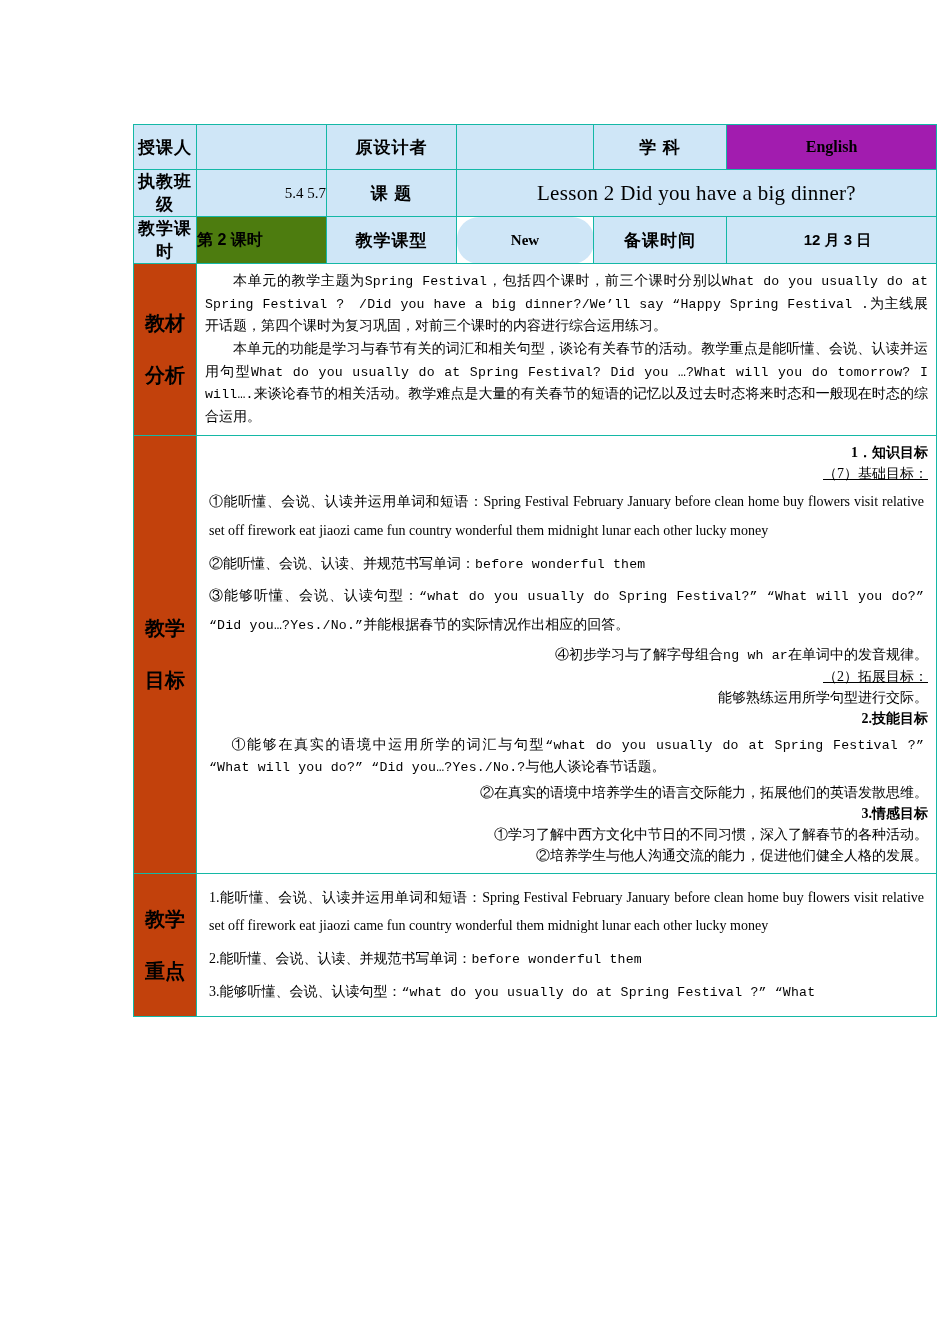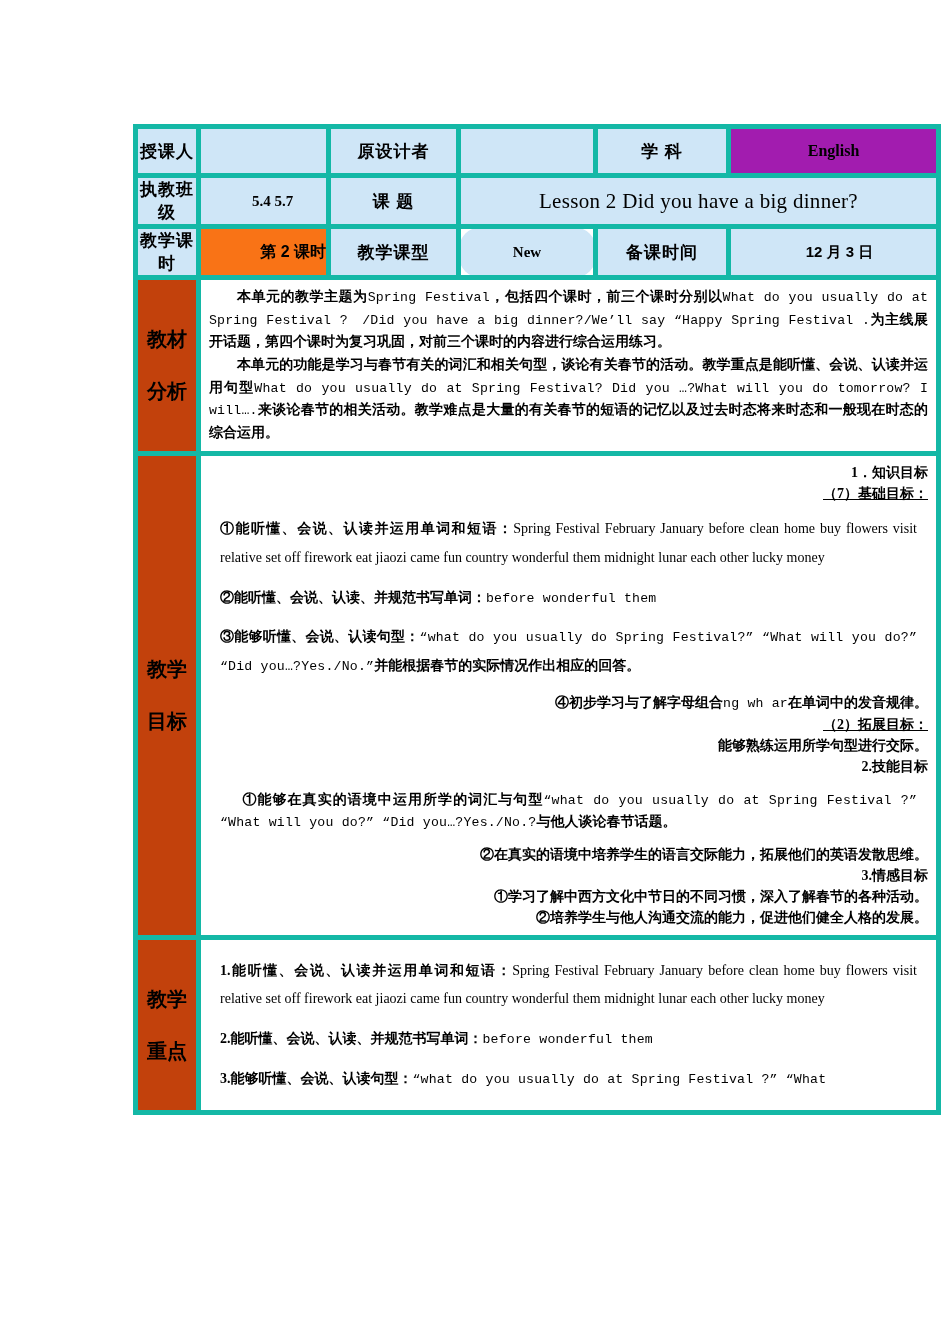--- a/index.html
+++ b/index.html
@@ -22,21 +22,21 @@
   }
   table.lesson-table {
     position: absolute;
     left: 133px;
     top: 124px;
     width: 803px;
     border-collapse: collapse;
     table-layout: fixed;
   }
   table.lesson-table td {
-    border: 5px solid #14b8a6;
+    border: 1px solid #14b8a6;
     padding: 0;
     vertical-align: middle;
   }
   
   .hdr {
     background: #cfe6f7;
     text-align: center;
     font-family: "Liberation Sans", sans-serif;
     font-weight: bold;
     font-size: 17px;
@@ -55,29 +55,29 @@
   }
   .title-cell {
     background: #cfe6f7;
     text-align: center;
     font-family: Liberation Serif, serif;
     font-size: 21px;
     letter-spacing: 0.3px;
   }
   .cls-cell {
     background: #cfe6f7;
-    text-align: center;
+    text-align: right;
     padding-left: 18px !important;
     font-family: "Liberation Serif", serif;
-    font-weight: bold;
+    font-weight: normal;
     font-size: 15px;
   }
   .period-cell {
-    background: #f97316;
-    text-align: right;
+    background: #4d7c0f;
+    text-align: left;
     font-family: "Liberation Sans", sans-serif;
     font-weight: bold;
     font-size: 16px;
   }
   .date-cell {
     background: #cfe6f7;
     text-align: center;
     padding-left: 12px !important;
     font-family: "Liberation Sans", sans-serif;
     font-weight: bold;
@@ -104,35 +104,35 @@
   }
   .rowlabel span { display: block; }
   
   .body-cell {
     background: #ffffff;
     vertical-align: top;
     padding: 6px 8px 6px 8px !important;
     font-size: 14px;
     line-height: 1.52;
   }
-  .cn { font-family: "Liberation Serif", serif; font-weight: bold; }
+  .cn { font-family: "Liberation Serif", serif; }
   .mono {
     font-family: "Liberation Mono", monospace;
     font-size: 13.2px;
     letter-spacing: 0.2px;
   }
   .ser { font-family: "Liberation Serif", serif; }
   p.just {
     margin: 0;
     text-align: justify;
     text-justify: inter-character;
     text-indent: 2em;
   }
   p.flat {
-    margin: 11px;
+    margin: 4px;
     text-align: justify;
   }
   p.flat-ni { margin: 0; text-align: right; }
   .sp-loose { line-height: 2.05; }
   .bold { font-weight: bold; }
   .u { text-decoration: underline; }
   .ind1 { padding-left: 1.6em; }
   .hdr-analysis { line-height: 1.62; }
 </style>
 </head>

